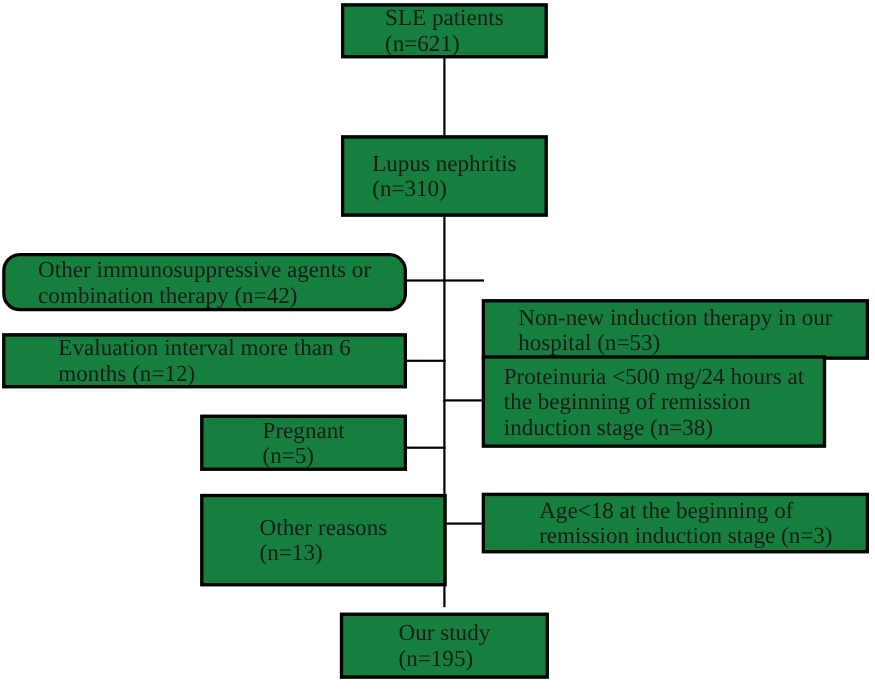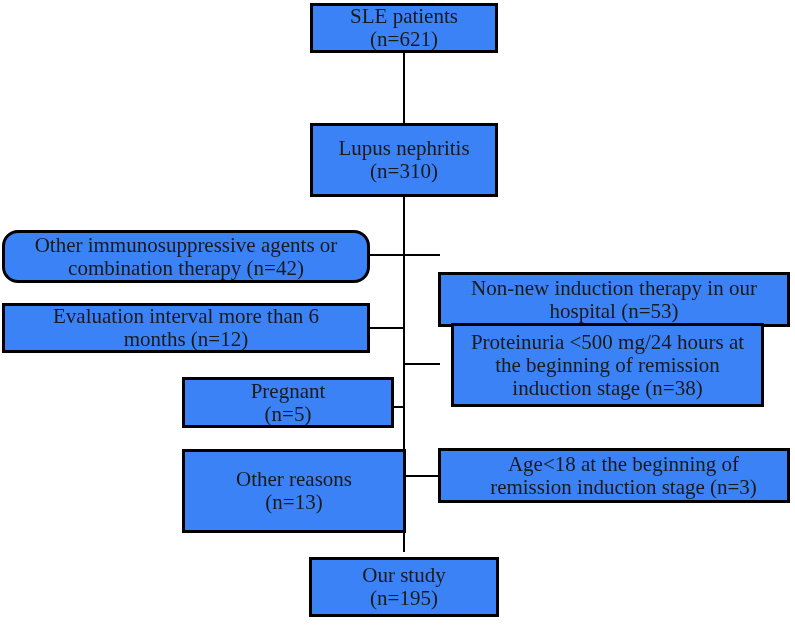--- a/index.html
+++ b/index.html
@@ -11,25 +11,24 @@
     font-family: "Liberation Serif", serif;
     overflow: hidden;
   }
   .line { position: absolute; background: #000000; z-index: 1; }
   .line.v { width: 2px; }
   .line.h { height: 2px; }
   .node {
     position: absolute;
     box-sizing: border-box;
     border: 3px solid #000000;
-    background: #3b82f6;
+    background: #15803d;
     display: flex;
     align-items: center;
     justify-content: center;
-    text-align: center;
     z-index: 2;
   }
   .node-label {
     white-space: pre-line;
     font-size: 21px;
     line-height: 23px;
     color: #1a1a1a;
   }
 </style>
 </head>
@@ -65,27 +64,27 @@
   <div class="node" style="left:438px; top:228px; width:352px; height:55px;margin-top:44px;">
     <span class="node-label">Non-new induction therapy in our
 hospital (n=53)</span>
   </div>
 
   <div class="node" style="left:2px;   top:303px; width:368px; height:50px;">
     <span class="node-label">Evaluation interval more than 6
 months (n=12)</span>
   </div>
 
-  <div class="node" style="left:438px; top:323px; width:313px; height:84px;margin-left:13px;">
+  <div class="node" style="left:438px; top:323px; width:313px; height:84px;">
     <span class="node-label">Proteinuria &lt;500 mg/24 hours at
 the beginning of remission
 induction stage (n=38)</span>
   </div>
 
-  <div class="node" style="left:182px; top:377px; width:212px; height:51px;">
+  <div class="node" style="left:182px; top:377px; width:188px; height:51px;">
     <span class="node-label">Pregnant
 (n=5)</span>
   </div>
 
   <div class="node" style="left:182px; top:449px; width:224px; height:84px;">
     <span class="node-label">Other reasons
 (n=13)</span>
   </div>
 
   <div class="node" style="left:438px; top:448px; width:352px; height:55px;padding-left:19px;">

